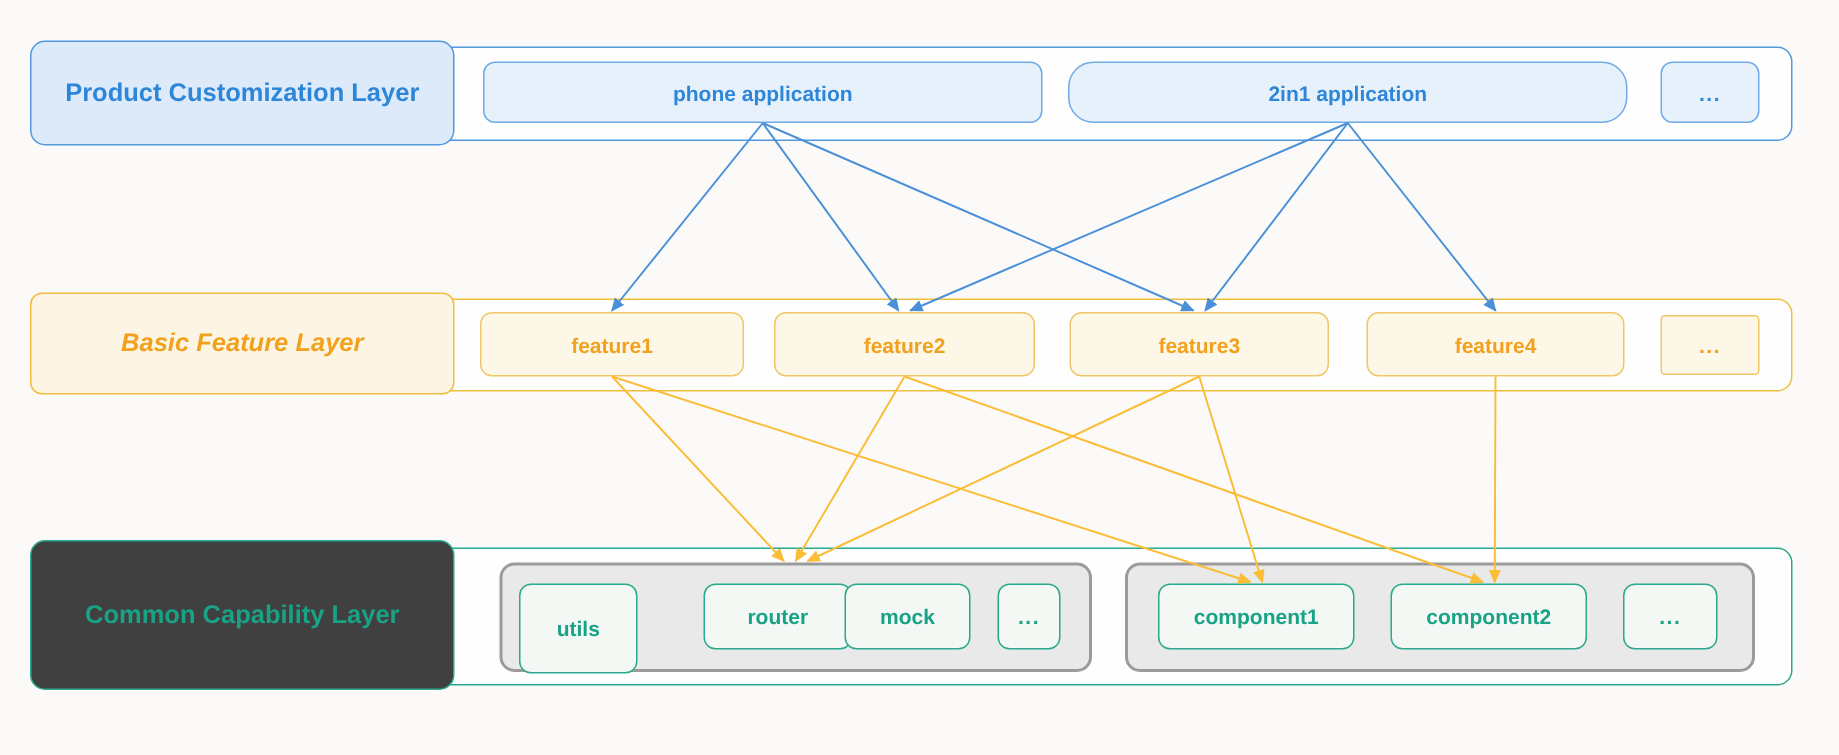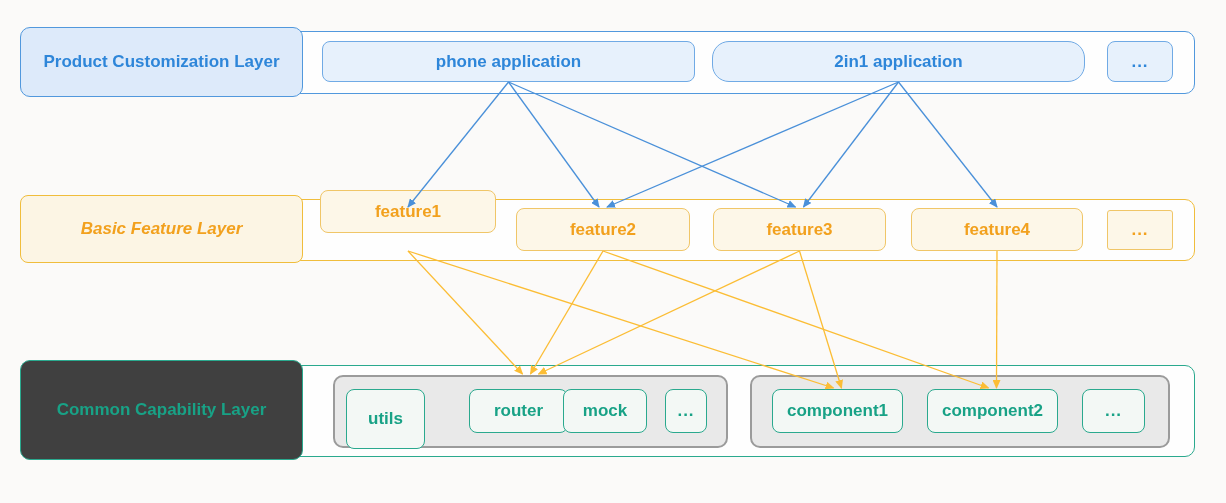--- a/index.html
+++ b/index.html
@@ -13,21 +13,21 @@
   .abs{position:absolute;box-sizing:border-box;}
   .layer-container{
     background:#fefefe;border-radius:10px;z-index:1;
   }
   .layer-label{
     z-index:2;display:flex;align-items:center;justify-content:center;
     font-weight:bold;font-size:17px;border-radius:10px;text-align:right;
   }
   .node{
     z-index:2;display:flex;align-items:center;justify-content:center;
-    font-weight:bold;font-size:17px;border-radius:8px;
+    font-weight:bold;font-size:14px;border-radius:8px;
   }
   
   .c-blue{border:1.5px solid #5198dd;}
   .l-blue{background:#ddeafa;border:1.5px solid #5198dd;color:#2e86d9;}
   .n-blue{background:#e7f1fc;border:1.4px solid #70aae5;color:#2e86d9;}
   
   .c-orange{border:1.5px solid #f0bd3c;}
   .l-orange{background:#fcf5e4;border:1.5px solid #f0bd3c;color:#f2a11e;border-radius:8px;font-style:italic;}
   .n-orange{background:#fdf7e8;border:1.4px solid #f0c668;color:#f2a11e;}
   .n-orange.sq{border-radius:3px;}
@@ -47,21 +47,21 @@
 <div id="stage">
 
   <div class="abs layer-container c-blue" style="left:20px;top:31px;width:1175px;height:63px;"></div>
   <div class="abs layer-label l-blue" style="left:20px;top:27px;width:283px;height:70px;">Product Customization Layer</div>
   <div class="abs node n-blue" style="left:322px;top:41px;width:373px;height:41px;">phone application</div>
   <div class="abs node n-blue" style="left:712px;top:41px;width:373px;height:41px;border-radius:17px;">2in1 application</div>
   <div class="abs node n-blue dots" style="left:1107px;top:41px;width:66px;height:41px;">...</div>
 
   <div class="abs layer-container c-orange" style="left:20px;top:199px;width:1175px;height:62px;"></div>
   <div class="abs layer-label l-orange" style="left:20px;top:195px;width:283px;height:68px;">Basic Feature Layer</div>
-  <div class="abs node n-orange" style="left:320px;top:190px;width:176px;height:43px;">feature1</div>
+  <div class="abs node n-orange" style="left:320px;top:208px;width:176px;height:43px;">feature1</div>
   <div class="abs node n-orange" style="left:516px;top:208px;width:174px;height:43px;">feature2</div>
   <div class="abs node n-orange" style="left:713px;top:208px;width:173px;height:43px;">feature3</div>
   <div class="abs node n-orange" style="left:911px;top:208px;width:172px;height:43px;">feature4</div>
   <div class="abs node n-orange sq dots" style="left:1107px;top:210px;width:66px;height:40px;">...</div>
 
   <div class="abs layer-container c-teal" style="left:20px;top:365px;width:1175px;height:92px;"></div>
   <div class="abs layer-label l-teal" style="left:20px;top:360px;width:283px;height:100px;">Common Capability Layer</div>
 
   <div class="abs group" style="left:333px;top:375px;width:395px;height:73px;"></div>
   <div class="abs node n-teal" style="left:346px;top:389px;width:79px;height:60px;">utils</div>

